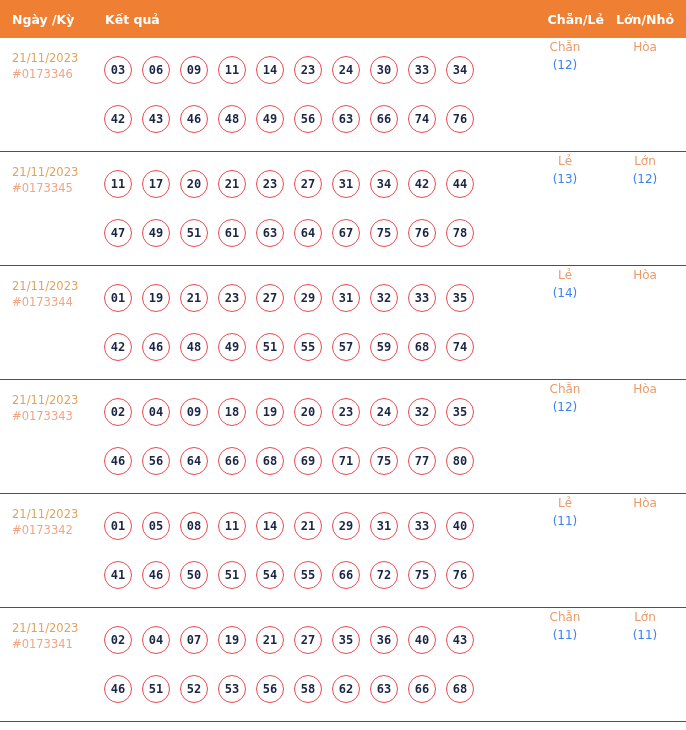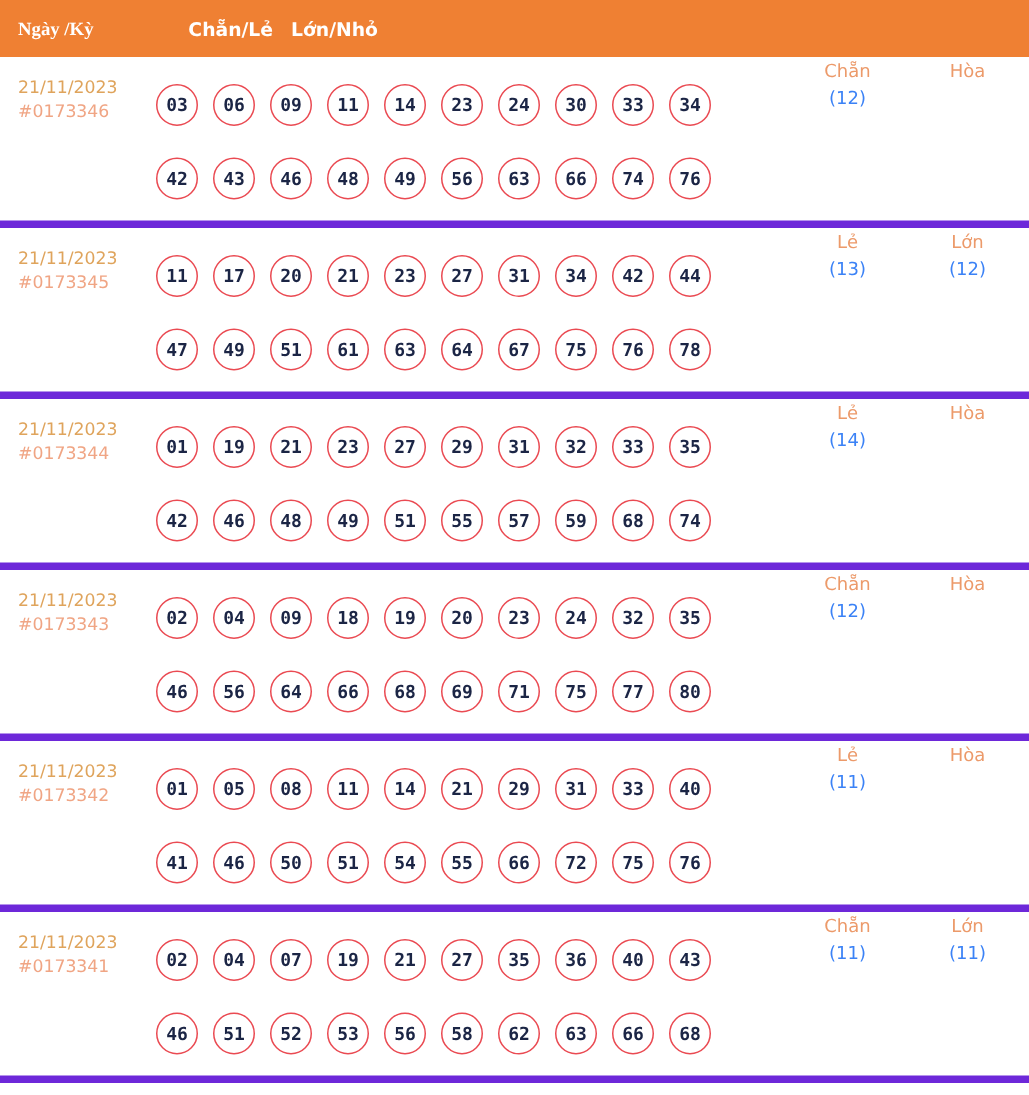--- a/index.html
+++ b/index.html
@@ -29,21 +29,20 @@
     background: #ef8033;
     color: #ffffff;
     font-size: 12.5px;
     font-weight: bold;
     box-sizing: border-box;
   }
   .th-date {
     width: 104px;
     padding-left: 12px;
     box-sizing: border-box;
-    font-family: Liberation Serif, serif;
   }
   .th-result {
     flex: 1 1 auto;
     padding-left: 1px;
     box-sizing: border-box;
   }
   .th-oddeven {
     width: 78px;
     text-align: right;
     box-sizing: border-box;
@@ -51,21 +50,21 @@
   .th-bigsmall {
     width: 82px;
     text-align: center;
     box-sizing: border-box;
   }
 
   
   .result-row {
     display: flex;
     align-items: flex-start;
-    border-bottom: 5px solid #6d28d9;
+    border-bottom: 1px solid #6d28d9;
     min-height: 114px;
     box-sizing: border-box;
   }
 
   .cell-date {
     width: 104px;
     padding-left: 12px;
     padding-top: 12px;
     box-sizing: border-box;
     font-size: 11.5px;
@@ -122,20 +121,21 @@
   .tag-main { display: block; color: #ec9a6a; }
   .tag-count { display: block; color: #3b82f6; }
 </style>
 </head>
 <body>
 
 <div id="results-table">
 
   <div class="table-header">
     <div class="th-date">Ngày /Kỳ</div>
+    <div class="th-result">Kết quả</div>
     <div class="th-oddeven">Chẵn/Lẻ</div>
     <div class="th-bigsmall">Lớn/Nhỏ</div>
   </div>
 
   <div id="rows-container">
       <div class="result-row">
         <div class="cell-date">
           <span class="date-day">21/11/2023</span>
           <span class="date-id">#0173346</span>
         </div>

